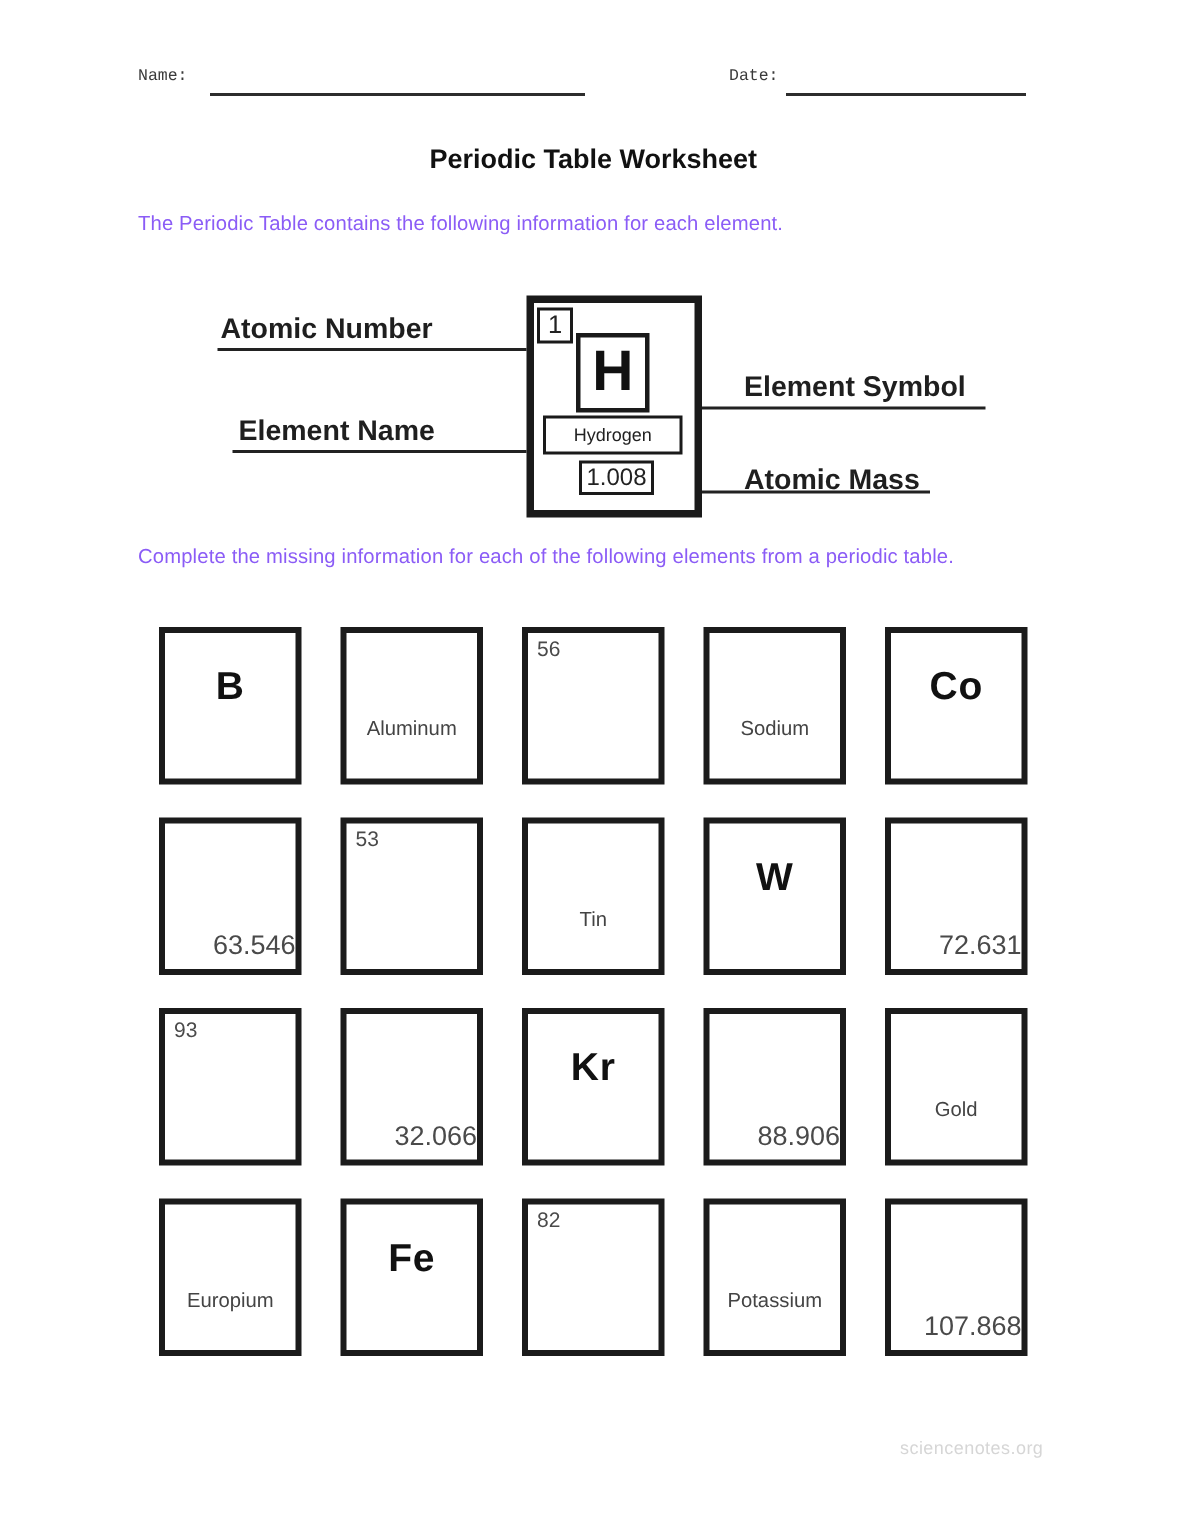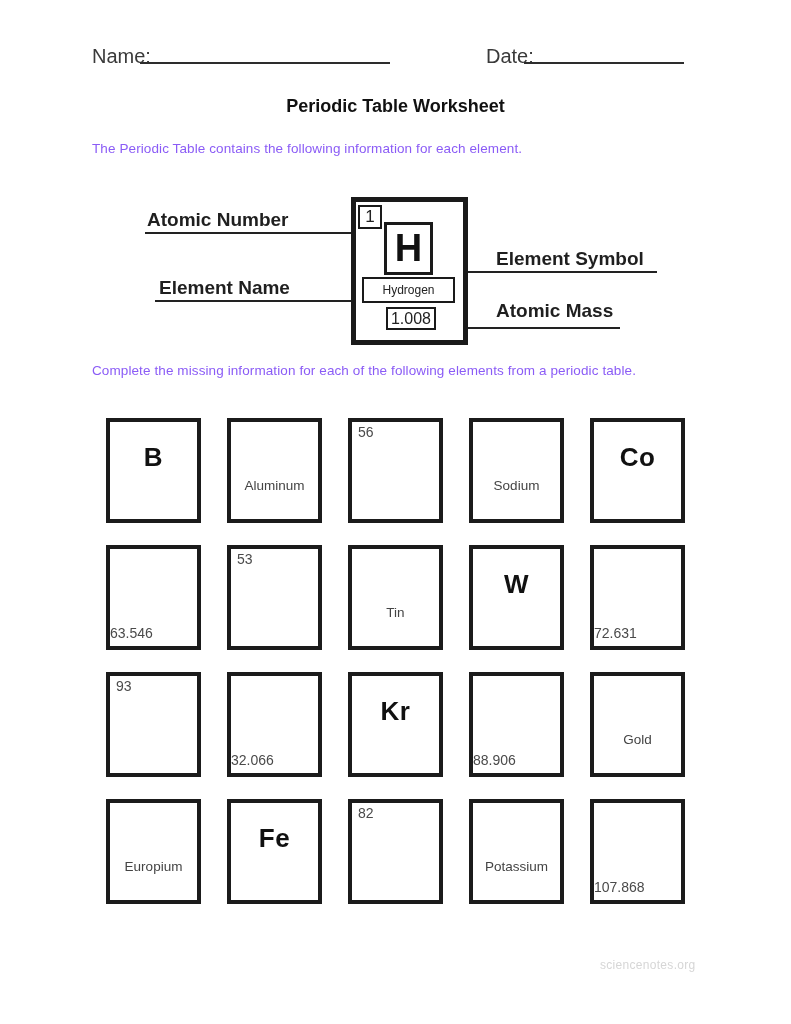--- a/index.html
+++ b/index.html
@@ -12,21 +12,21 @@
     position: relative;
     width: 791px;
     height: 1024px;
     background: #ffffff;
     overflow: hidden;
     color: #1a1a1a;
   }
   .abs { position: absolute; }
 
   
-  .field-label { font-size: 20px; color: #3a3a3a; }
+  .field-label { font-size: 11px; color: #3a3a3a; font-family: Liberation Mono, monospace; }
   .rule { position: absolute; height: 1.5px; background: #2d2d2d; }
 
   
   .title {
     position: absolute;
     left: 0; right: 0;
     top: 96px;
     margin: 0;
     text-align: center;
     font-size: 18px;
@@ -106,22 +106,22 @@
   .cell .nam {
     position: absolute;
     top: 56px; left: 0; right: 0;
     text-align: center;
     font-size: 13.5px;
     color: #444444;
   }
   .cell .mas {
     position: absolute;
     bottom: 5px; left: 0; right: 0;
-    text-align: left;
-    font-size: 14px;
+    text-align: right;
+    font-size: 18px;
     color: #4a4a4a;
   }
 
   .footer {
     position: absolute;
     left: 600px; top: 958px;
     font-size: 12px;
     color: #d6d6d6;
     letter-spacing: 0.3px;
   }
@@ -141,21 +141,21 @@
   <p class="para" style="left:92px; top:141px;">The Periodic Table contains the following information for each element.</p>
 
   <div class="leader" style="left:145px; top:232px; width:212px;"></div>
   <div class="leader" style="left:155px; top:300px; width:207px;"></div>
   <div class="leader" style="left:433px; top:271px; width:224px;"></div>
   <div class="leader" style="left:437px; top:327px; width:183px;"></div>
 
   <div class="dg-label" style="left:147px; top:209px;">Atomic Number</div>
   <div class="dg-label" style="left:159px; top:277px;">Element Name</div>
   <div class="dg-label" style="left:496px; top:248px;">Element Symbol</div>
-  <div class="dg-label" style="left:496px; top:300px;">Atomic Mass</div>
+  <div class="dg-label" style="left:496px; top:310px;">Atomic Mass</div>
 
   <div class="outer-box"></div>
   <div class="mini-box num-box">
     <span>1</span>
   </div>
   <div class="mini-box sym-box">
     <span>H</span>
   </div>
   <div class="mini-box nameb-box">
     <span>Hydrogen</span>

